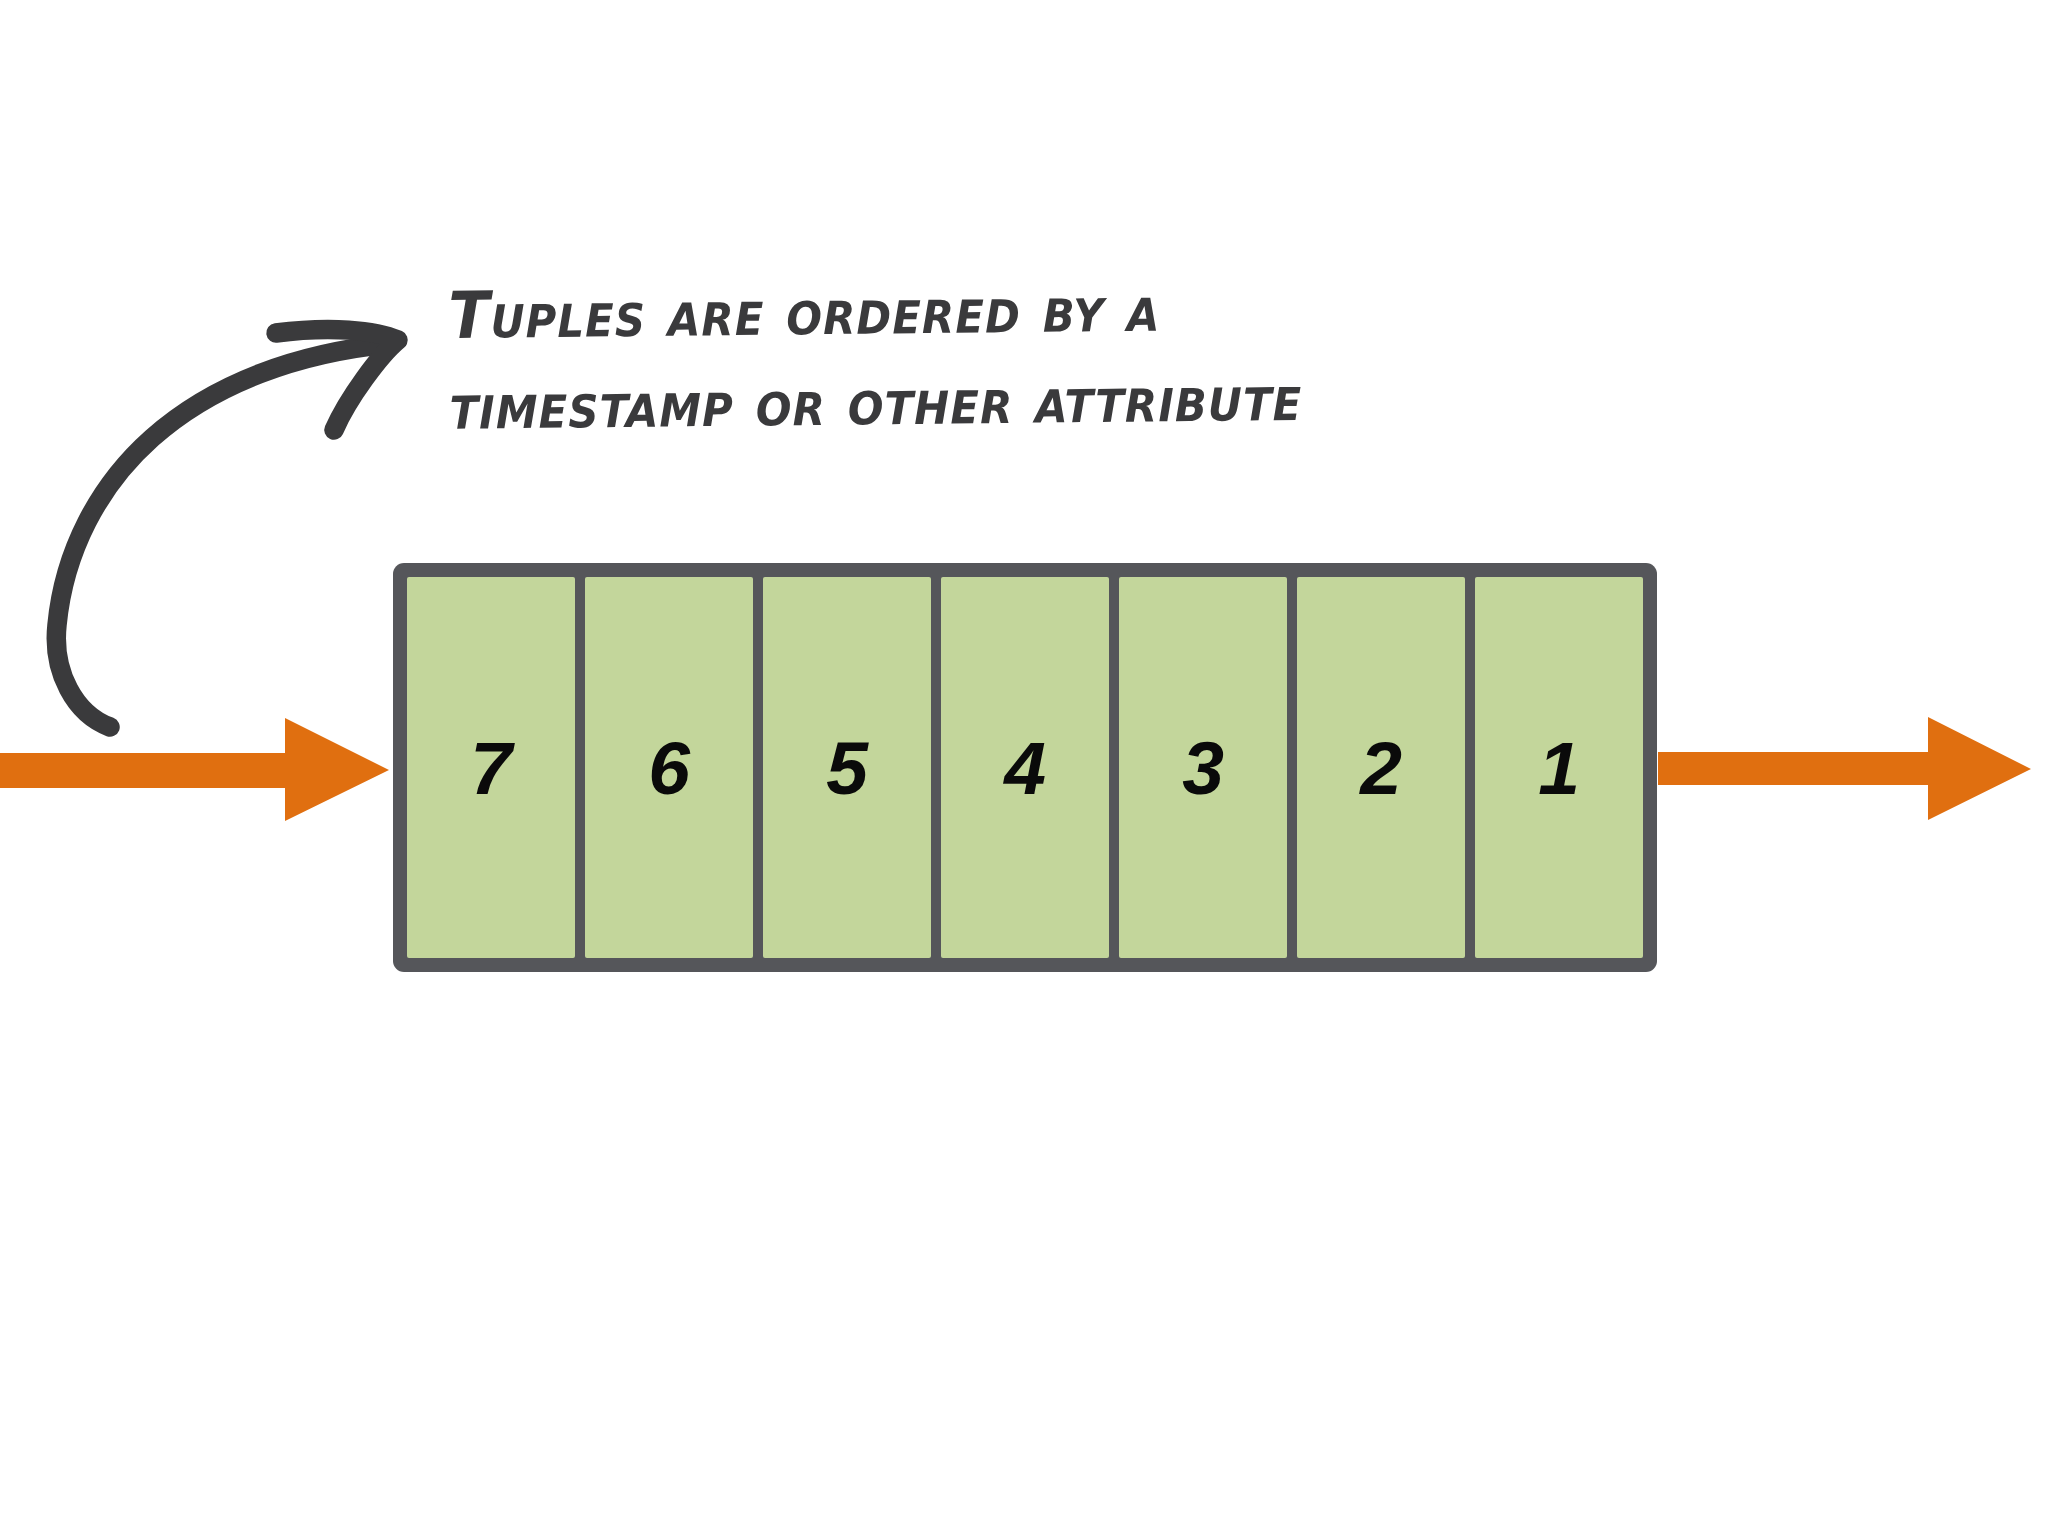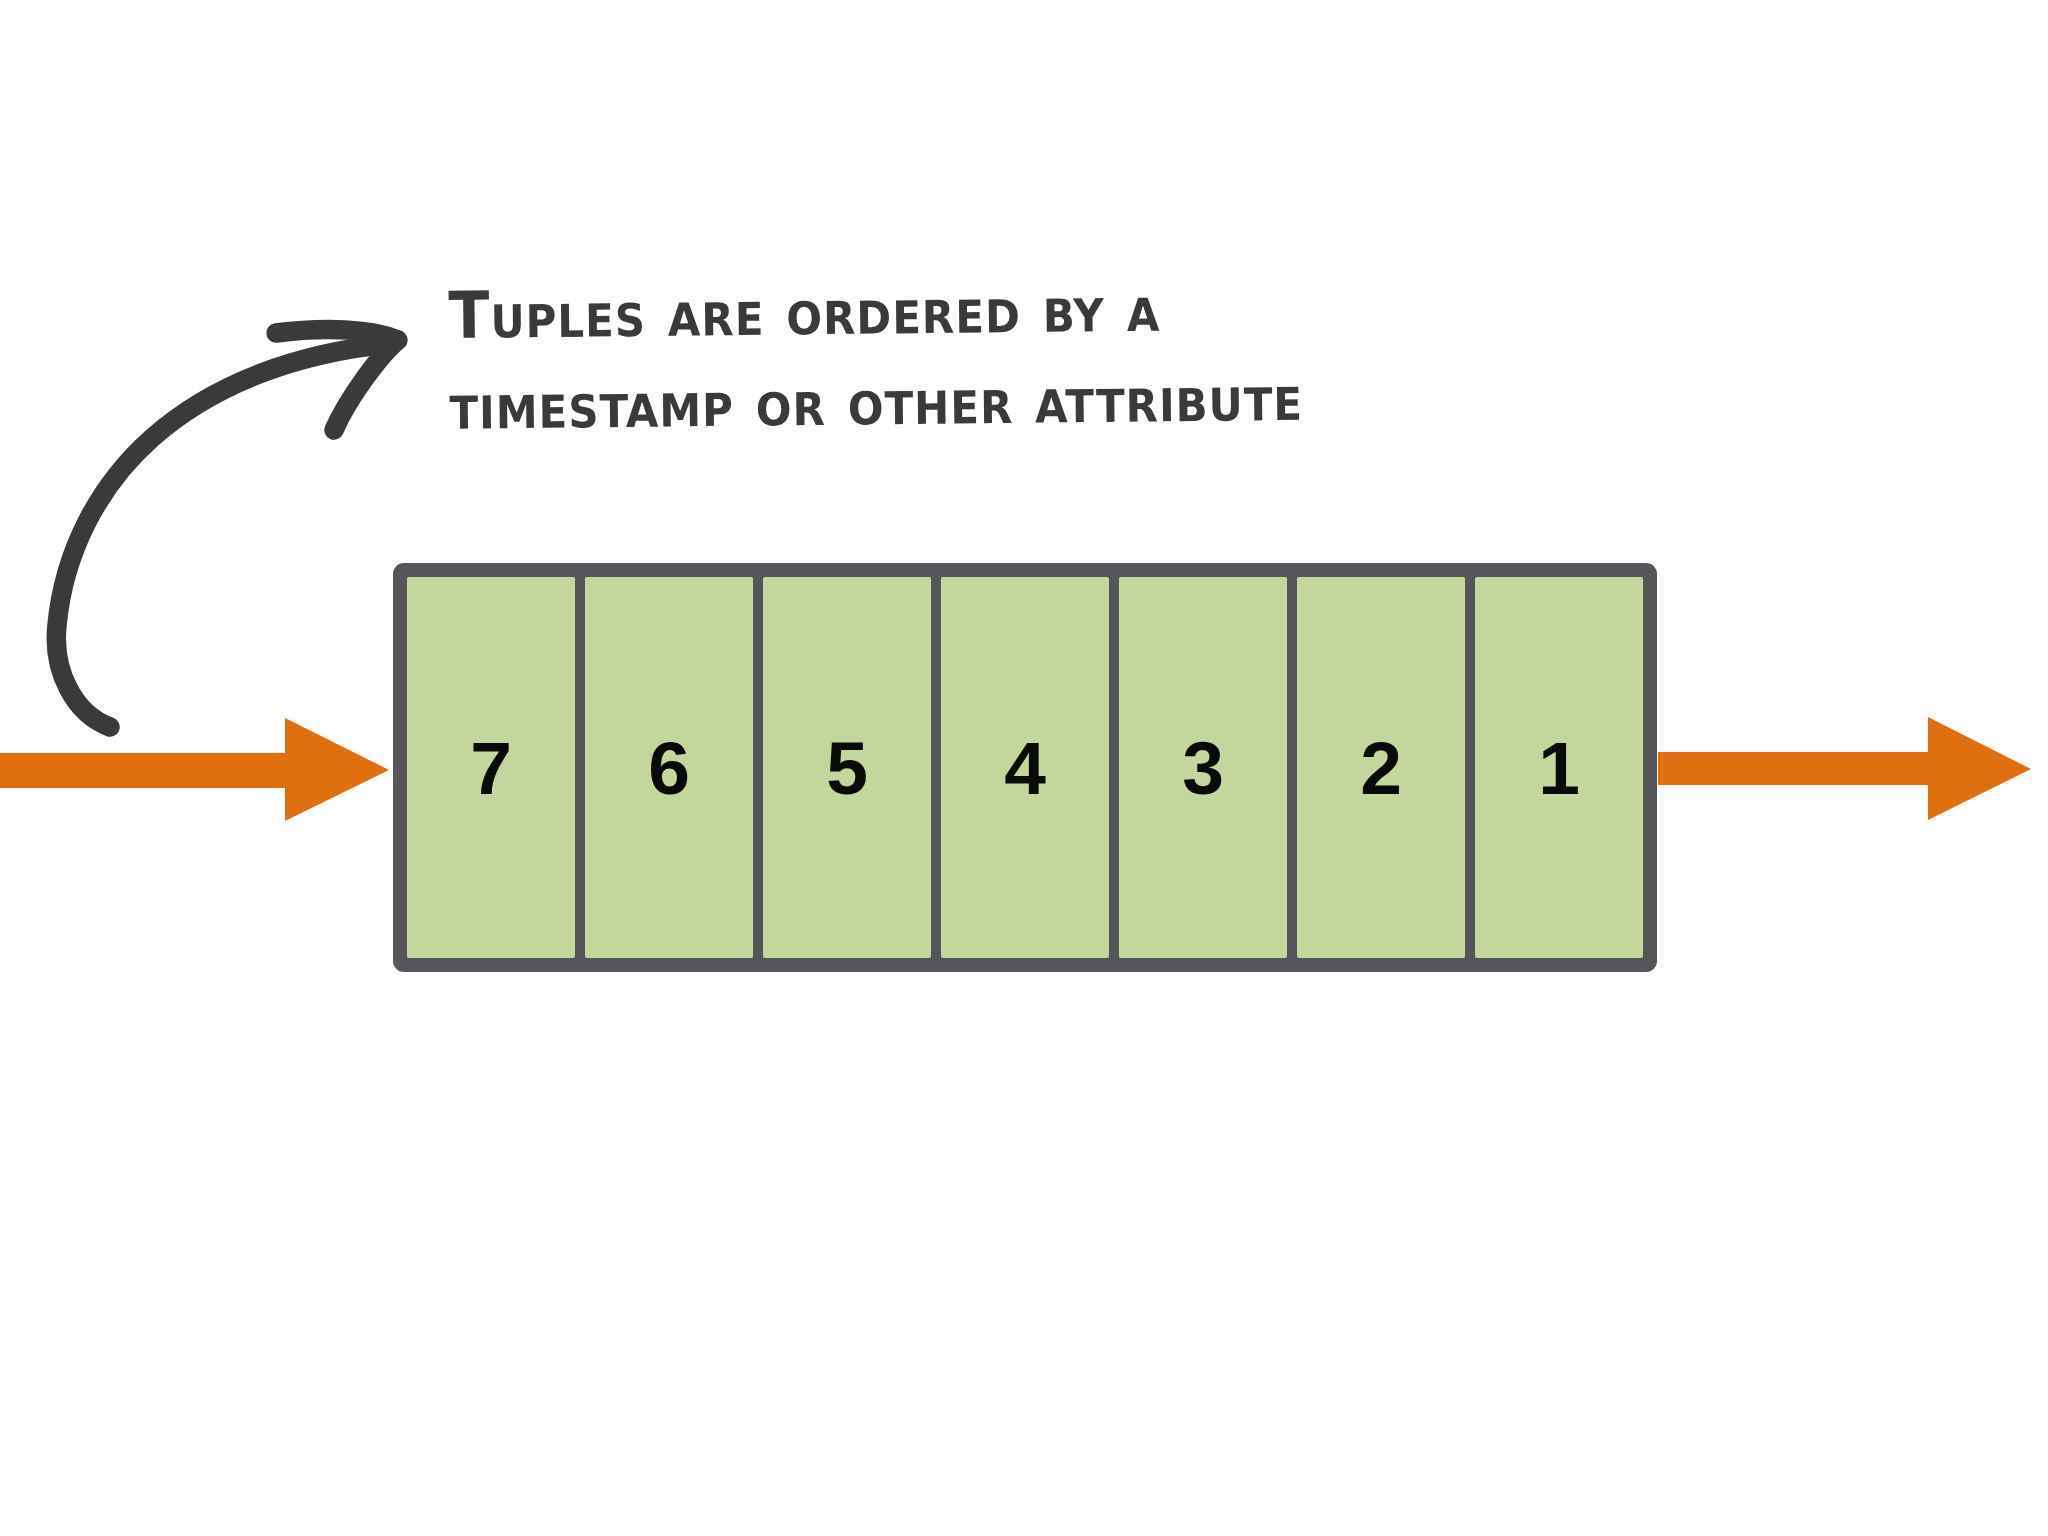--- a/index.html
+++ b/index.html
@@ -7,20 +7,21 @@
     padding: 0;
     background: #ffffff;
   }
   .canvas {
     position: relative;
     width: 2048px;
     height: 1536px;
     background: var(--bg-white, #ffffff);
     overflow: hidden;
     font-family: "Liberation Sans", sans-serif;
+    font-style: italic;
   }
   .arrows-layer {
     position: absolute;
     left: 0;
     top: 0;
     width: 2048px;
     height: 1536px;
     display: block;
   }
   .hand-arrow {

